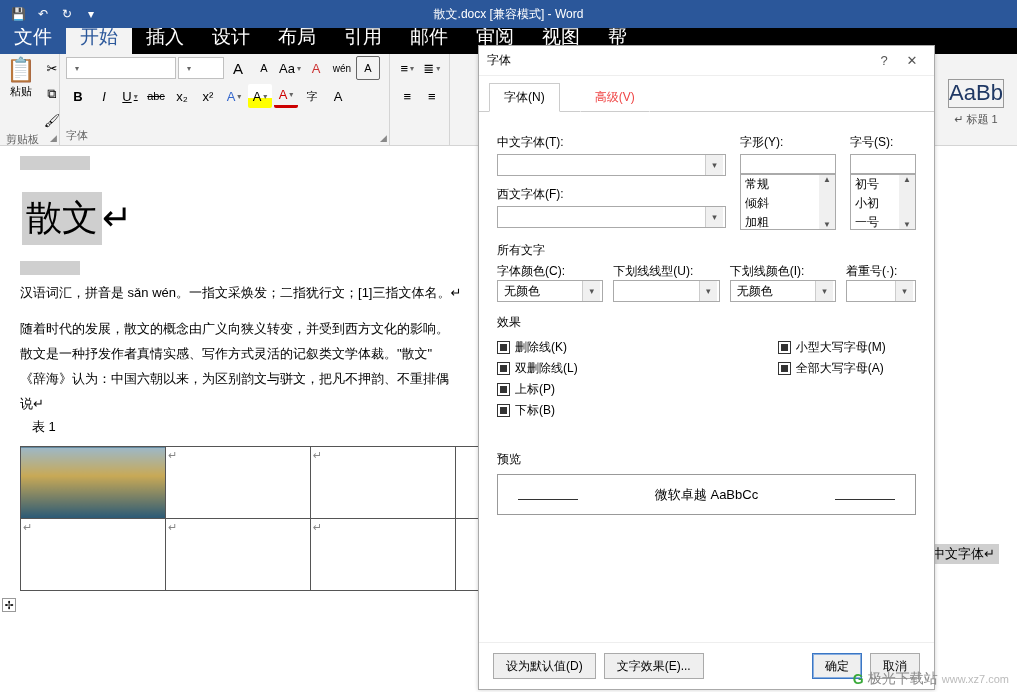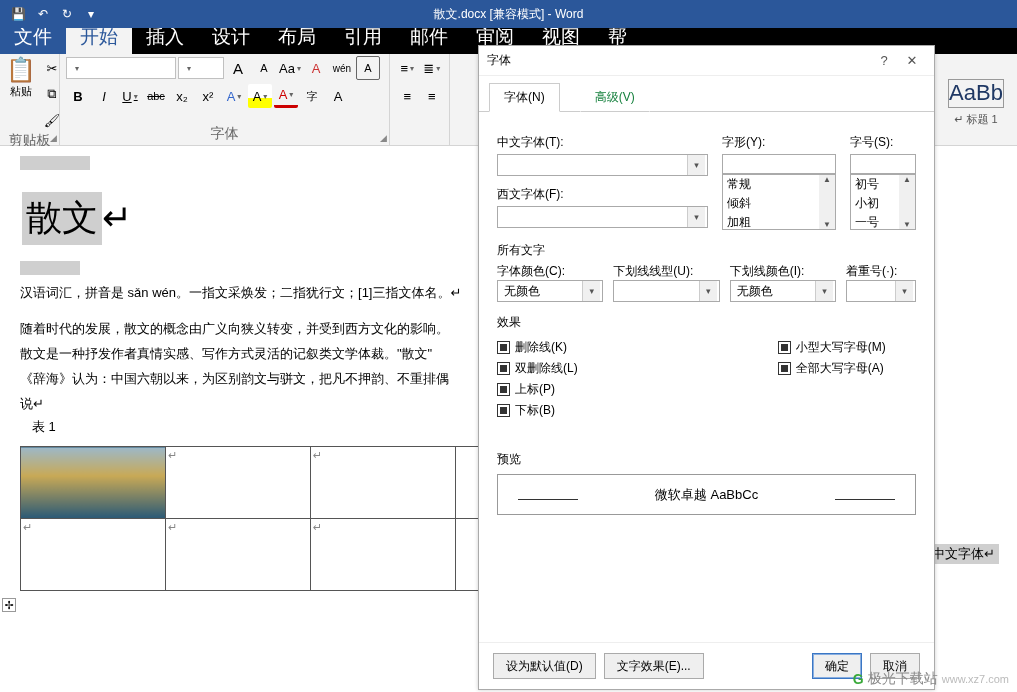--- a/index.html
+++ b/index.html
@@ -10,21 +10,21 @@
 .titlebar .qat span { width: 22px; height: 22px; display: flex; align-items: center; justify-content: center; cursor: pointer; }
 .titlebar .apptitle { position: absolute; left: 50%; transform: translateX(-50%); }
 
 .menubar { background: #000000; height: 26px; display: flex; align-items: flex-end; color: #fff; font-size: 19px; }
 .menubar .tab { padding: 4px 14px; cursor: pointer; }
 .menubar .tab.file { background: #2b579a; }
 .menubar .tab.active { background: #f3f3f3; color: #2b579a; }
 
 .ribbon { background: #f3f3f3; height: 92px; border-bottom: 1px solid #d4d4d4; display: flex; }
 .group { border-right: 1px solid #d4d4d4; display: flex; flex-direction: column; justify-content: space-between; padding: 2px 6px 0 6px; position: relative; }
-.group .label { text-align: center; font-size: 14px; color: #666; padding-bottom: 2px; }
+.group .label { font-size: 11px; color: #666; padding-bottom: 2px; }
 .group .launcher { position: absolute; right: 2px; bottom: 2px; font-size: 9px; color: #888; cursor: pointer; }
 
 .clipgroup { width: 60px; }
 .clipgroup .paste { display: flex; flex-direction: column; align-items: center; font-size: 11px; cursor: pointer; }
 .clipgroup .paste .icn { font-size: 24px; }
 .clipgroup .small-icons { display: flex; flex-direction: column; gap: 2px; margin-left:4px;}
 .clipgroup .inner { display:flex; align-items:flex-start;}
 
 .fontgroup { width: 330px; }
 .fontgroup .row { display: flex; gap: 2px; align-items: center; margin-bottom: 4px; }
@@ -51,21 +51,21 @@
 .tbl td.img { padding:0; background: linear-gradient(180deg,#9db8c8 0%,#c8a956 40%,#2a5976 100%); }
 .side-blob { position:absolute; right:18px; top:398px; background:#cfcfcf; font-size:13px; padding:1px 4px;}
 
 
 .dialog { position: absolute; left: 478px; top: 45px; width: 457px; height: 645px; background: #fff; border: 1px solid #aaa; box-shadow: 0 0 4px rgba(0,0,0,.2); display:flex; flex-direction:column; }
 .dlg-title { height: 30px; display: flex; align-items: center; padding: 0 8px; font-size: 12px; border-bottom: 1px solid #eee; }
 .dlg-title .t { flex: 1; }
 .dlg-title .btn { width: 28px; height: 24px; display:flex; align-items:center; justify-content:center; cursor:pointer; font-size:13px; color:#555;}
 .dlg-tabs { display: flex; gap: 20px; padding: 6px 20px 0 10px; border-bottom:1px solid #ccc; font-size:12px;}
 .dlg-tab { padding: 5px 14px; border: 1px solid #ccc; border-bottom: 1px solid #fff; background:#fff; cursor:pointer; position:relative; top:1px;}
-.dlg-tab.inactive { border:1px solid transparent; border-bottom:1px solid #ccc; color:#15803d;}
+.dlg-tab.inactive { border:1px solid transparent; border-bottom:1px solid #ccc; color:#ef4444;}
 .dlg-body { padding: 12px 18px; font-size: 12px; flex:1; overflow:hidden;}
 .field-lbl { display:block; margin: 10px 0 3px 0;}
 .selectbox { border:1px solid #aaa; height:22px; background:#fff; display:flex; align-items:center; padding:0 2px 0 6px; }
 .selectbox .arr { width:18px; height:20px; margin-left:auto; border-left:1px solid #ccc; display:flex; align-items:center; justify-content:center; font-size:9px; color:#555; background:#f0f0f0;}
 .listbox { border:1px solid #aaa; height:56px; overflow:hidden; font-size:12px; padding:0; position:relative;}
 .listbox .item { padding:1px 4px; }
 .listbox .scroller { position:absolute; right:0; top:0; bottom:0; width:16px; background:#f0f0f0; display:flex; flex-direction:column; align-items:center; justify-content:space-between; font-size:8px; color:#555;}
 .section-title { margin-top:12px; margin-bottom:4px; }
 .effects { display:flex; gap:60px; margin-top:4px;}
 .eff-col .chk { display:flex; align-items:center; gap:5px; margin:4px 0; cursor:pointer;}
@@ -233,21 +233,21 @@
         <div class="selectbox">
             <span></span>
             <span class="arr">▾</span>
           </div>
         <span class="field-lbl">西文字体(F):</span>
         <div class="selectbox">
             <span></span>
             <span class="arr">▾</span>
           </div>
       </div>
-      <div style="width:114px">
+      <div style="width:96px">
         <span class="field-lbl">字形(Y):</span>
         <div class="selectbox" style="height:20px"></div>
         <div class="listbox">
           <div class="item">常规</div>
           <div class="item">倾斜</div>
           <div class="item">加粗</div>
           <div class="scroller">
               <span>▲</span>
               <span>▼</span>
             </div>

